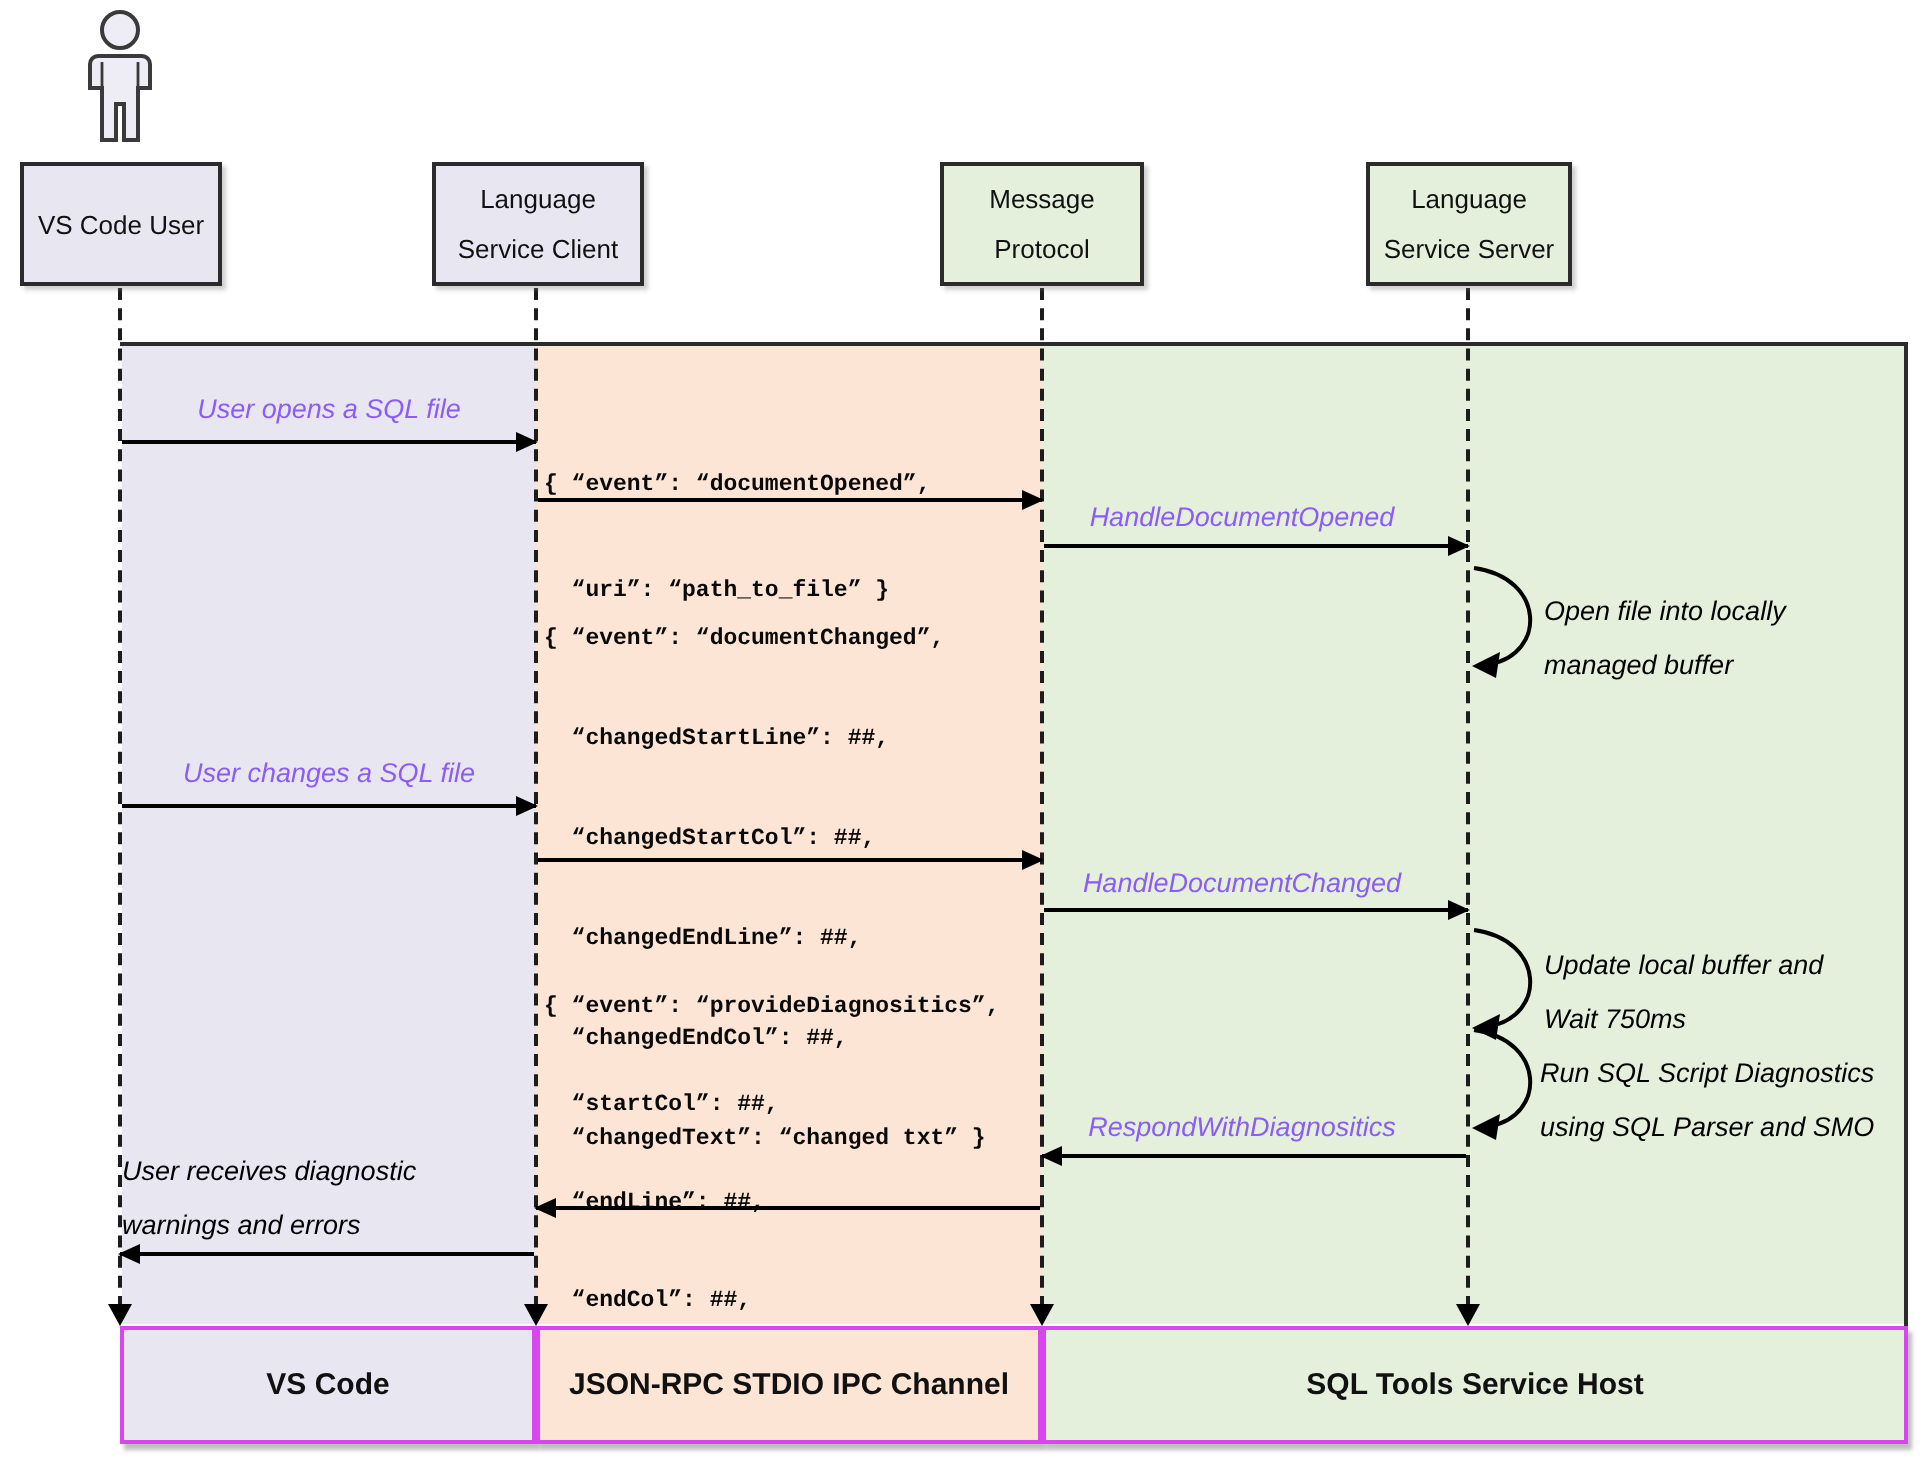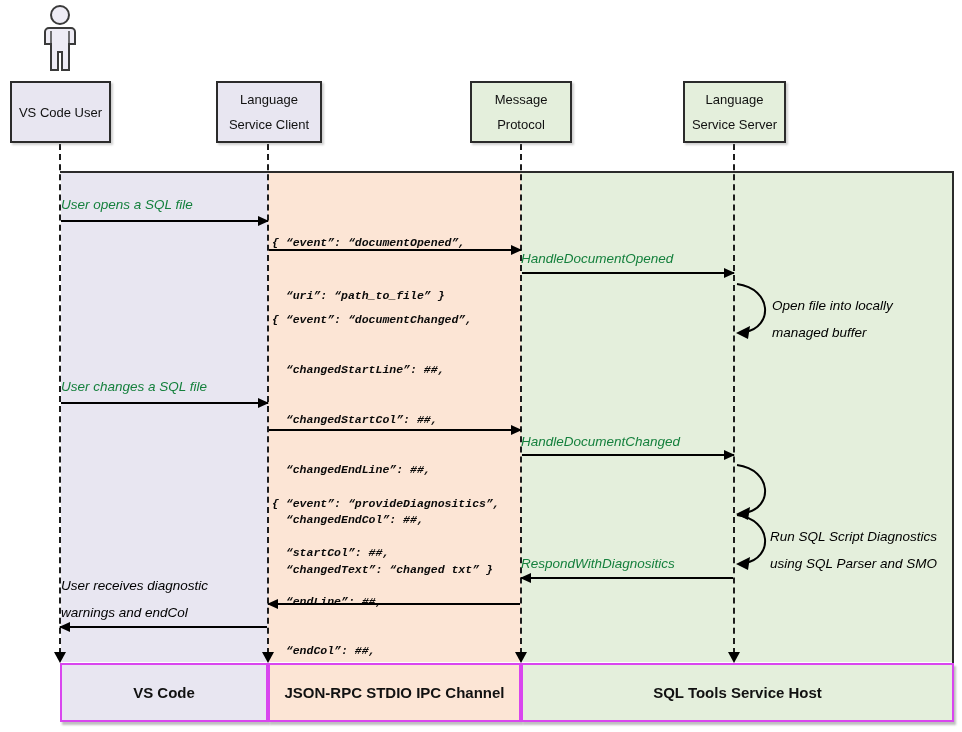--- a/index.html
+++ b/index.html
@@ -24,27 +24,27 @@
   .lifeline{position:absolute;top:144px;height:510px;width:0;border-left:2px dashed #1c1c1c;}
   .down-arrow{position:absolute;width:0;height:0;border-left:6px solid transparent;border-right:6px solid transparent;border-top:11px solid #000;}
   
   .arrow{position:absolute;height:0;border-top:2px solid #000;}
   .arrow.right::after{content:"";position:absolute;right:-1px;top:-6px;width:0;height:0;
     border-left:11px solid #000;border-top:5px solid transparent;border-bottom:5px solid transparent;}
   .arrow.left::before{content:"";position:absolute;left:-1px;top:-6px;width:0;height:0;
     border-right:11px solid #000;border-top:5px solid transparent;border-bottom:5px solid transparent;}
   
   .mlabel{
-    position:absolute;font-style:italic;font-size:13.5px;text-align:left;white-space:nowrap;color:#15803d;
+    position:absolute;font-style:italic;font-size:13.5px;text-align:center;white-space:nowrap;color:#8b5cf6;
   }
   .note{position:absolute;font-style:italic;font-size:13.5px;line-height:27px;color:#000;}
   
   .json{position:absolute;font-family:"Liberation Mono","DejaVu Sans Mono",monospace;
     font-size:11.5px;font-weight:600;color:#0a0a0a;white-space:pre;}
-  .json div{white-space:pre;font-style:italic;}
+  .json div{white-space:pre;}
   .json.lh27 div{line-height:27px;}
   .json.lh24 div{line-height:24px;}
   .json.lh23 div{line-height:23px;}
   
   .bbox{
     position:absolute;top:663px;height:59px;box-sizing:border-box;border:2px solid #d946ef;
     display:flex;align-items:center;justify-content:center;font-weight:bold;font-size:15px;
     box-shadow:2px 3px 2px rgba(110,110,110,.45);
   }
   .loop{position:absolute;}
@@ -125,20 +125,24 @@
   <div class="arrow right" style="left:61px;width:207px;top:402px;"></div>
   <div class="arrow right" style="left:269px;width:252px;top:429px;"></div>
 
   <div class="mlabel" style="left:521px;width:200px;top:434px;">HandleDocumentChanged</div>
   <div class="arrow right" style="left:522px;width:212px;top:454px;"></div>
 
   <svg class="loop" style="left:735px;top:462px;" width="44" height="60" viewBox="0 0 44 60">
     <path d="M2,3 C38,8 38,46 10,51" fill="none" stroke="#000" stroke-width="2"></path>
     <polygon points="1,52 15,45 13,58" fill="#000"></polygon>
   </svg>
+  <div class="note" style="left:772px;width:186px;top:469px;">
+    <div>Update local buffer and</div>
+    <div>Wait 750ms</div>
+  </div>
 
   <svg class="loop" style="left:735px;top:512px;" width="44" height="60" viewBox="0 0 44 60">
     <path d="M2,3 C38,8 38,46 10,51" fill="none" stroke="#000" stroke-width="2"></path>
     <polygon points="1,52 15,45 13,58" fill="#000"></polygon>
   </svg>
   <div class="note" style="left:770px;width:190px;top:523px;">
     <div>Run SQL Script Diagnostics</div>
     <div>using SQL Parser and SMO</div>
   </div>
 
@@ -149,21 +153,21 @@
     <div>  “endCol”: ##,</div>
     
   </div>
 
   <div class="mlabel" style="left:521px;width:200px;top:556px;">RespondWithDiagnositics</div>
   <div class="arrow left" style="left:521px;width:212px;top:577px;"></div>
   <div class="arrow left" style="left:268px;width:252px;top:603px;"></div>
 
   <div class="note" style="left:61px;width:207px;top:572px;">
     <div>User receives diagnostic</div>
-    <div>warnings and endCol</div>
+    <div>warnings and errors</div>
   </div>
   <div class="arrow left" style="left:60px;width:207px;top:626px;"></div>
 
   <div class="bbox" style="left:60px;width:208px;background:#E8E6F1;">
     <span>VS Code</span>
   </div>
   <div class="bbox" style="left:268px;width:253px;background:#FCE5D5;">
     <span>JSON-RPC STDIO IPC Channel</span>
   </div>
   <div class="bbox" style="left:521px;width:433px;background:#E4EFDC;">

